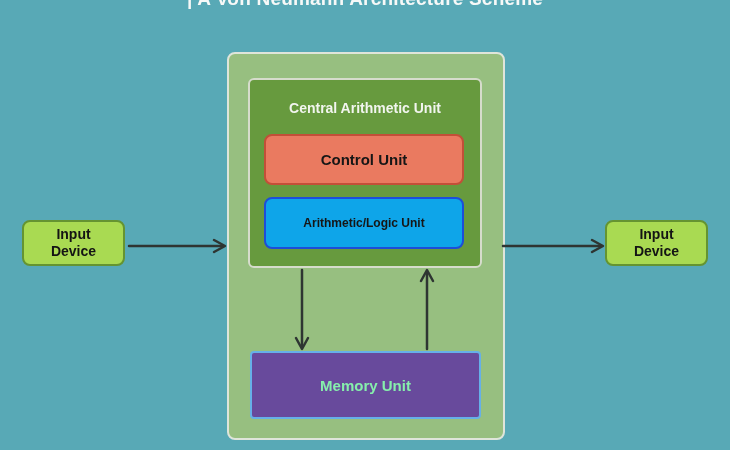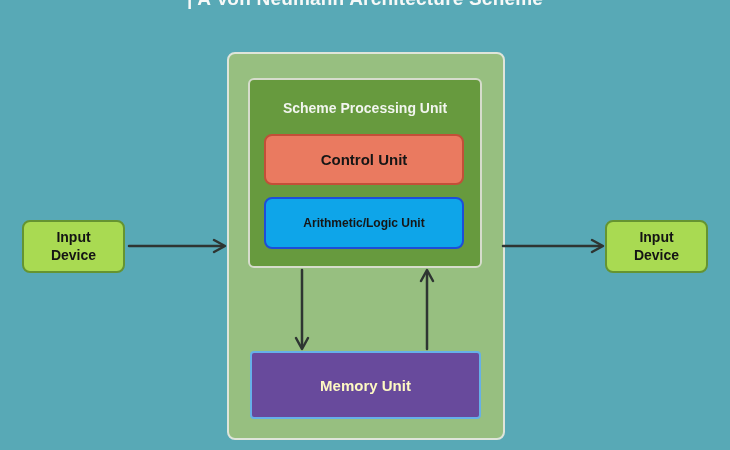--- a/index.html
+++ b/index.html
@@ -43,25 +43,25 @@
     position: absolute; left: 264px; top: 197px; width: 200px; height: 52px;
     background: #0ea5e9; border: 2px solid #1d4ed8; border-radius: 8px;
     box-sizing: border-box; display: flex; align-items: center; justify-content: center;
     color: #161616; font-size: 12px; font-weight: 600;
   }
 
   .memory {
     position: absolute; left: 250px; top: 351px; width: 231px; height: 68px;
     background: #684a9c; border: 2px solid #66b0e8; border-radius: 4px;
     box-sizing: border-box; display: flex; align-items: center; justify-content: center;
-    color: #fef9c3; font-size: 15px; font-weight: 600;
+    color: #86efac; font-size: 15px; font-weight: 600;
   }
 
   .device {
-    position: absolute; width: 103px; height: 53px;
+    position: absolute; width: 103px; height: 46px;
     background: #a9da52; border: 2px solid #659431; border-radius: 8px;
     box-sizing: border-box; display: flex; align-items: center; justify-content: center;
     color: #141414; font-size: 14px; font-weight: 600; text-align: center;
   }
   .device span { white-space: pre-line; line-height: 1.25; }
   .device.input  { left: 22px;  top: 220px; }
   .device.output { left: 605px; top: 220px; }
 
   .arrows { position: absolute; left: 0; top: 0; width: 730px; height: 450px; pointer-events: none; }
   .arrows * { stroke: #2e3532; stroke-width: 2.5; fill: none; stroke-linecap: round; stroke-linejoin: round; }
@@ -69,21 +69,21 @@
 </head>
 <body>
 
 <div class="stage">
 
   <div class="title">| A Von Neumann Architecture Scheme</div>
 
   <div class="container"></div>
 
   <div class="cpu">
-    <div class="cpu-label">Scheme Processing Unit</div>
+    <div class="cpu-label">Central Arithmetic Unit</div>
   </div>
 
   <div class="control-unit">
     <span>Control Unit</span>
   </div>
 
   <div class="alu">
     <span>Arithmetic/Logic Unit</span>
   </div>
 

